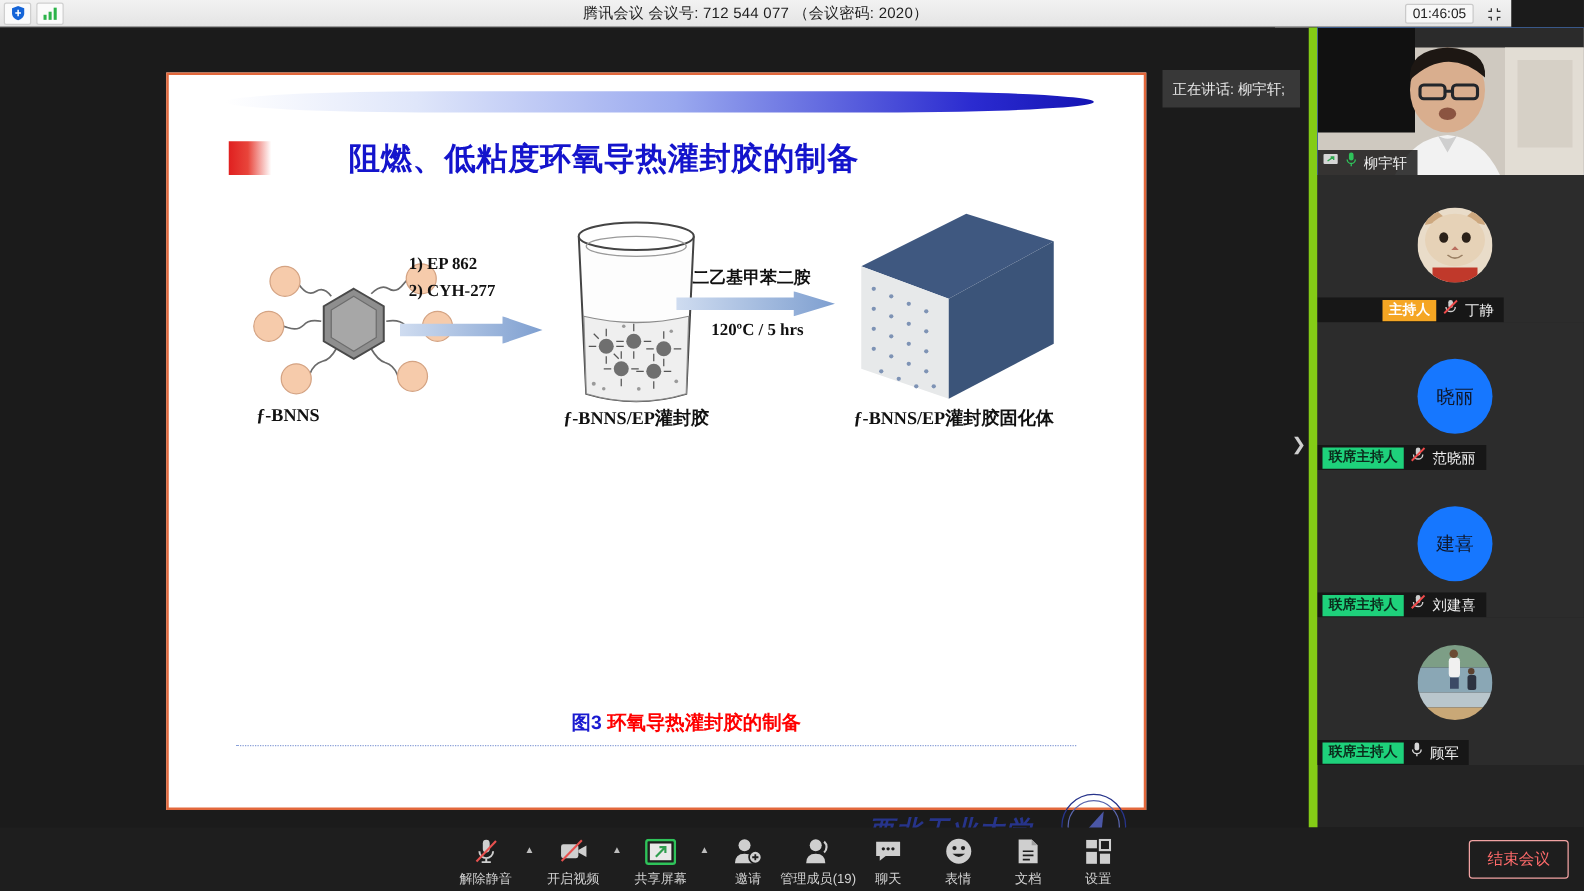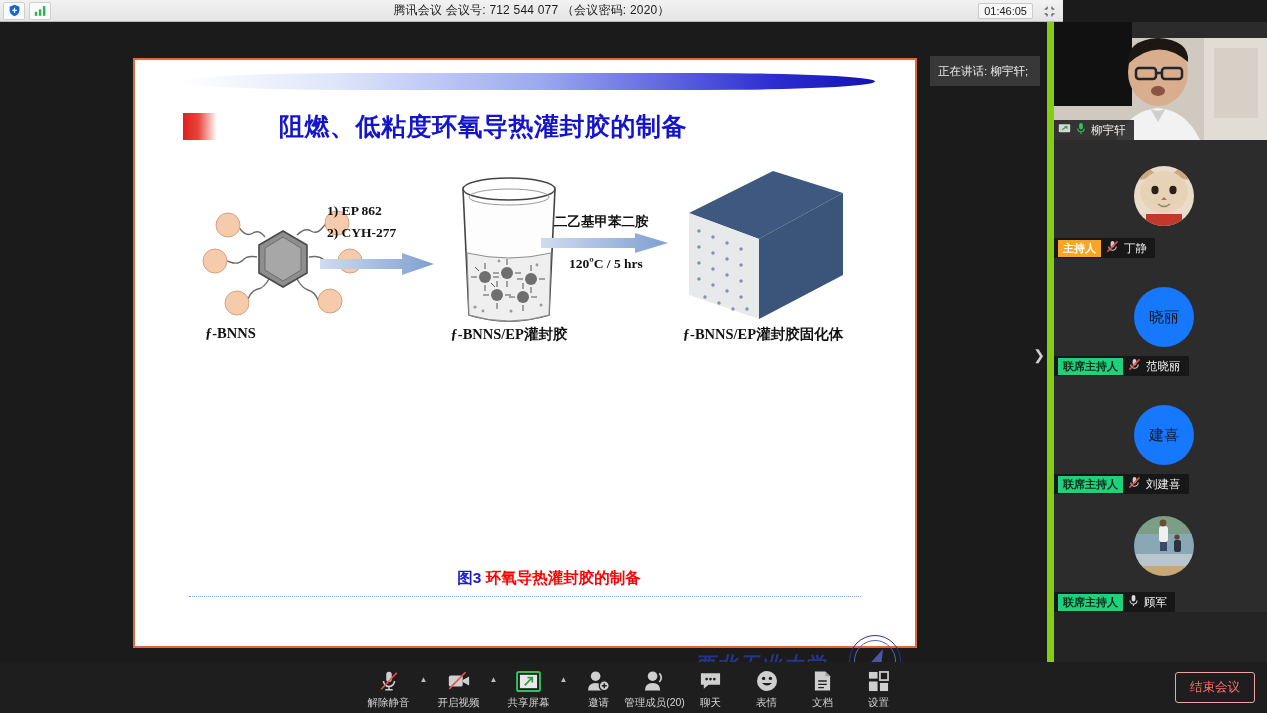--- a/index.html
+++ b/index.html
@@ -6,21 +6,21 @@
   html, body {
     width: 1267px; height: 713px;
     overflow: hidden;
     background: #1a1a1a;
     font-family: "Liberation Sans", "DejaVu Sans", sans-serif;
   }
   #app { position: relative; width: 1267px; height: 713px; background: #1b1b1b; }
 
   
   .titlebar {
-    position: absolute; top: 0; left: 0; width: 1063px; height: 22px;
+    position: absolute; top: 0; left: 0; width: 1209px; height: 22px;
     background: linear-gradient(#f2f2f2, #e4e4e4);
     border-bottom: 1px solid #b9b9b9;
     display: flex; align-items: center;
   }
   .tb-left { display: flex; align-items: center; gap: 4px; padding-left: 3px; }
   .tb-icon-btn {
     width: 22px; height: 18px; display: flex; align-items: center; justify-content: center;
     background: #fbfbfb; border: 1px solid #cfcfcf; border-radius: 2px;
   }
   .tb-title {
@@ -123,21 +123,21 @@
   .tile-label {
     position: absolute; left: 0; bottom: 0; height: 20px;
     display: flex; align-items: center; gap: 5px;
     background: rgba(18,18,18,.82); padding: 0 8px 0 4px;
     max-width: 100%;
   }
   .badge {
     font-size: 11px; color: #fff; font-weight: bold;
     padding: 2px 5px; line-height: 13px; white-space: nowrap;
   }
-  .badge.host { background: #f5a623; }
+  .badge.host { background: #f5a623; margin-left: 48px; }
   .badge.cohost { background: #1ed17b; color: #0b2c1c; }
   .pname { font-size: 11.5px; color: #eee; white-space: nowrap; }
   .avatar-circle {
     position: absolute; left: 50%; top: 50%; transform: translate(-50%,-50%);
     width: 60px; height: 60px; border-radius: 50%;
     display: flex; align-items: center; justify-content: center;
     font-size: 15px; color: #0f172a; background: #1677ff;
   }
   .photo { position:absolute; inset:0; }
 
@@ -535,21 +535,21 @@
       </div>
 
       <div class="tool">
         <div class="ico">
           <svg width="23" height="22" viewBox="0 0 24 22">
               <circle cx="10" cy="6" r="5" fill="#cfcfcf"></circle>
               <path d="M2 21 q0 -8 8 -8 q8 0 8 8Z" fill="#cfcfcf"></path>
               <path d="M17 3 a6 6 0 0 1 0 9" stroke="#cfcfcf" stroke-width="1.8" fill="none"></path>
             </svg>
         </div>
-        <div class="lbl">管理成员(20)</div>
+        <div class="lbl">管理成员(19)</div>
       </div>
 
       <div class="tool">
         <div class="ico">
           <svg width="23" height="20" viewBox="0 0 24 20">
               <path d="M2 2 h20 v12 h-12 l-5 4 v-4 h-3Z" fill="#cfcfcf"></path>
               <g fill="#1e1e1e">
                 <circle cx="8" cy="8" r="1.4"></circle>
                 <circle cx="12" cy="8" r="1.4"></circle>
                 <circle cx="16" cy="8" r="1.4"></circle>

